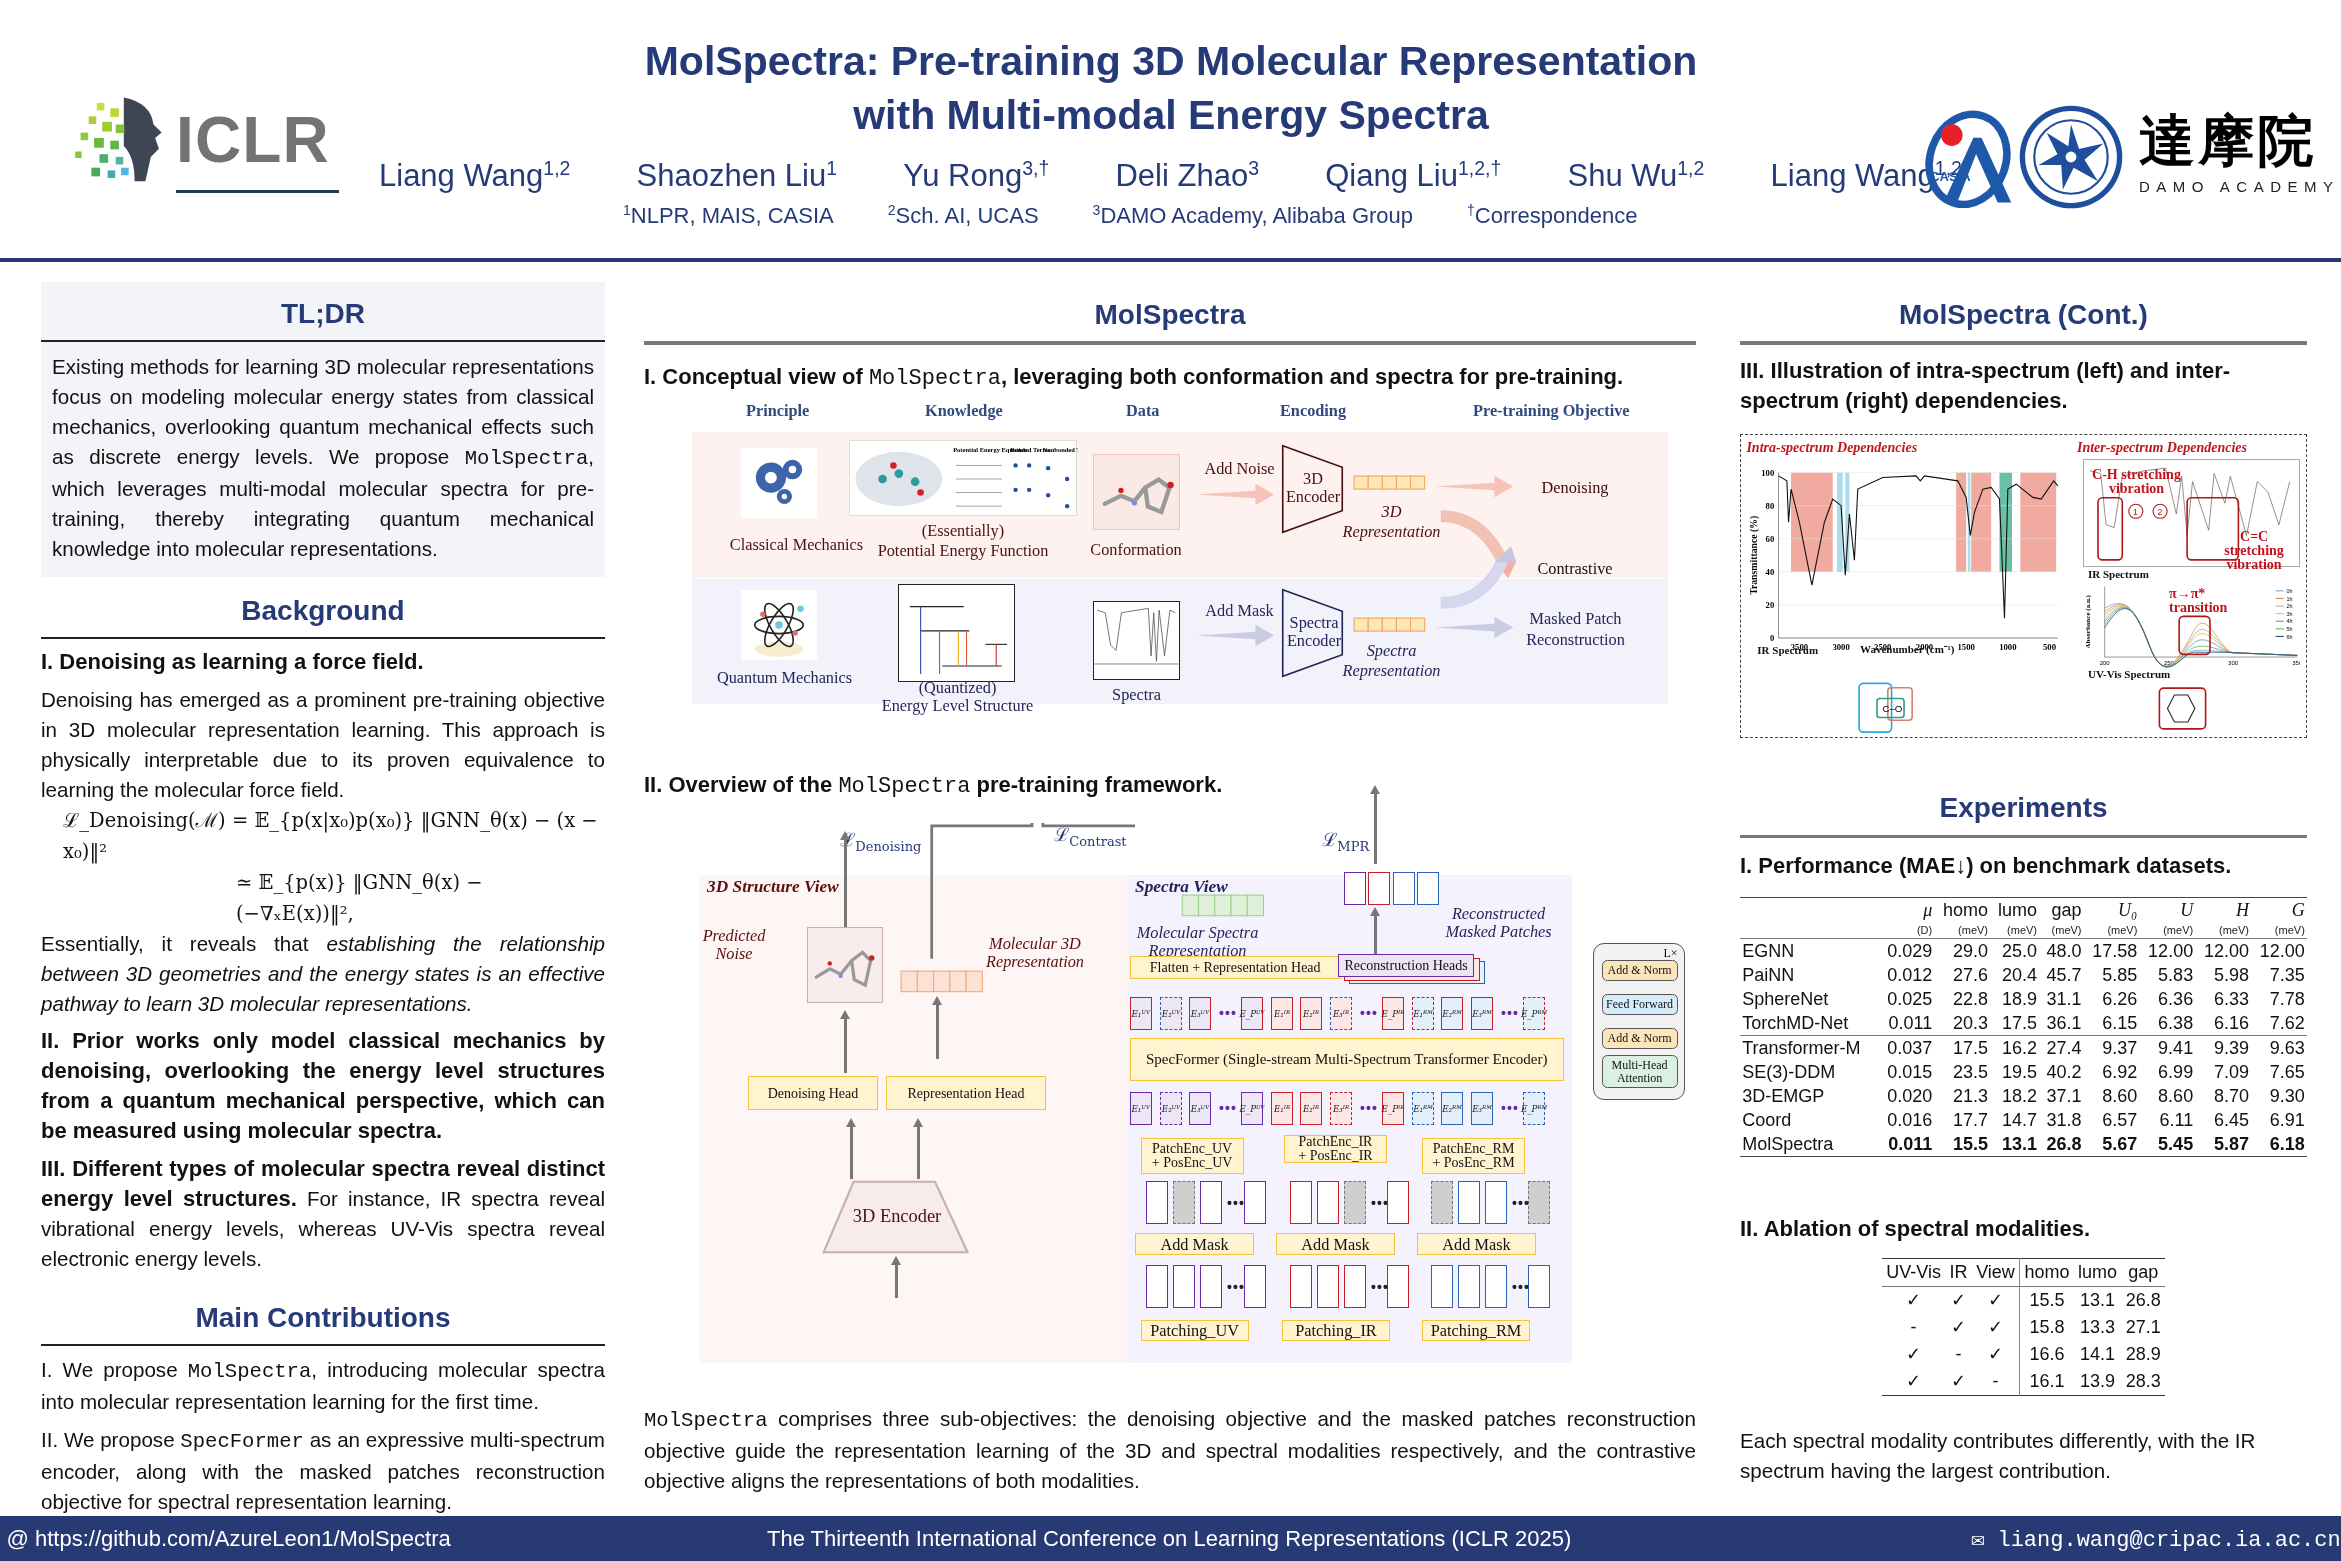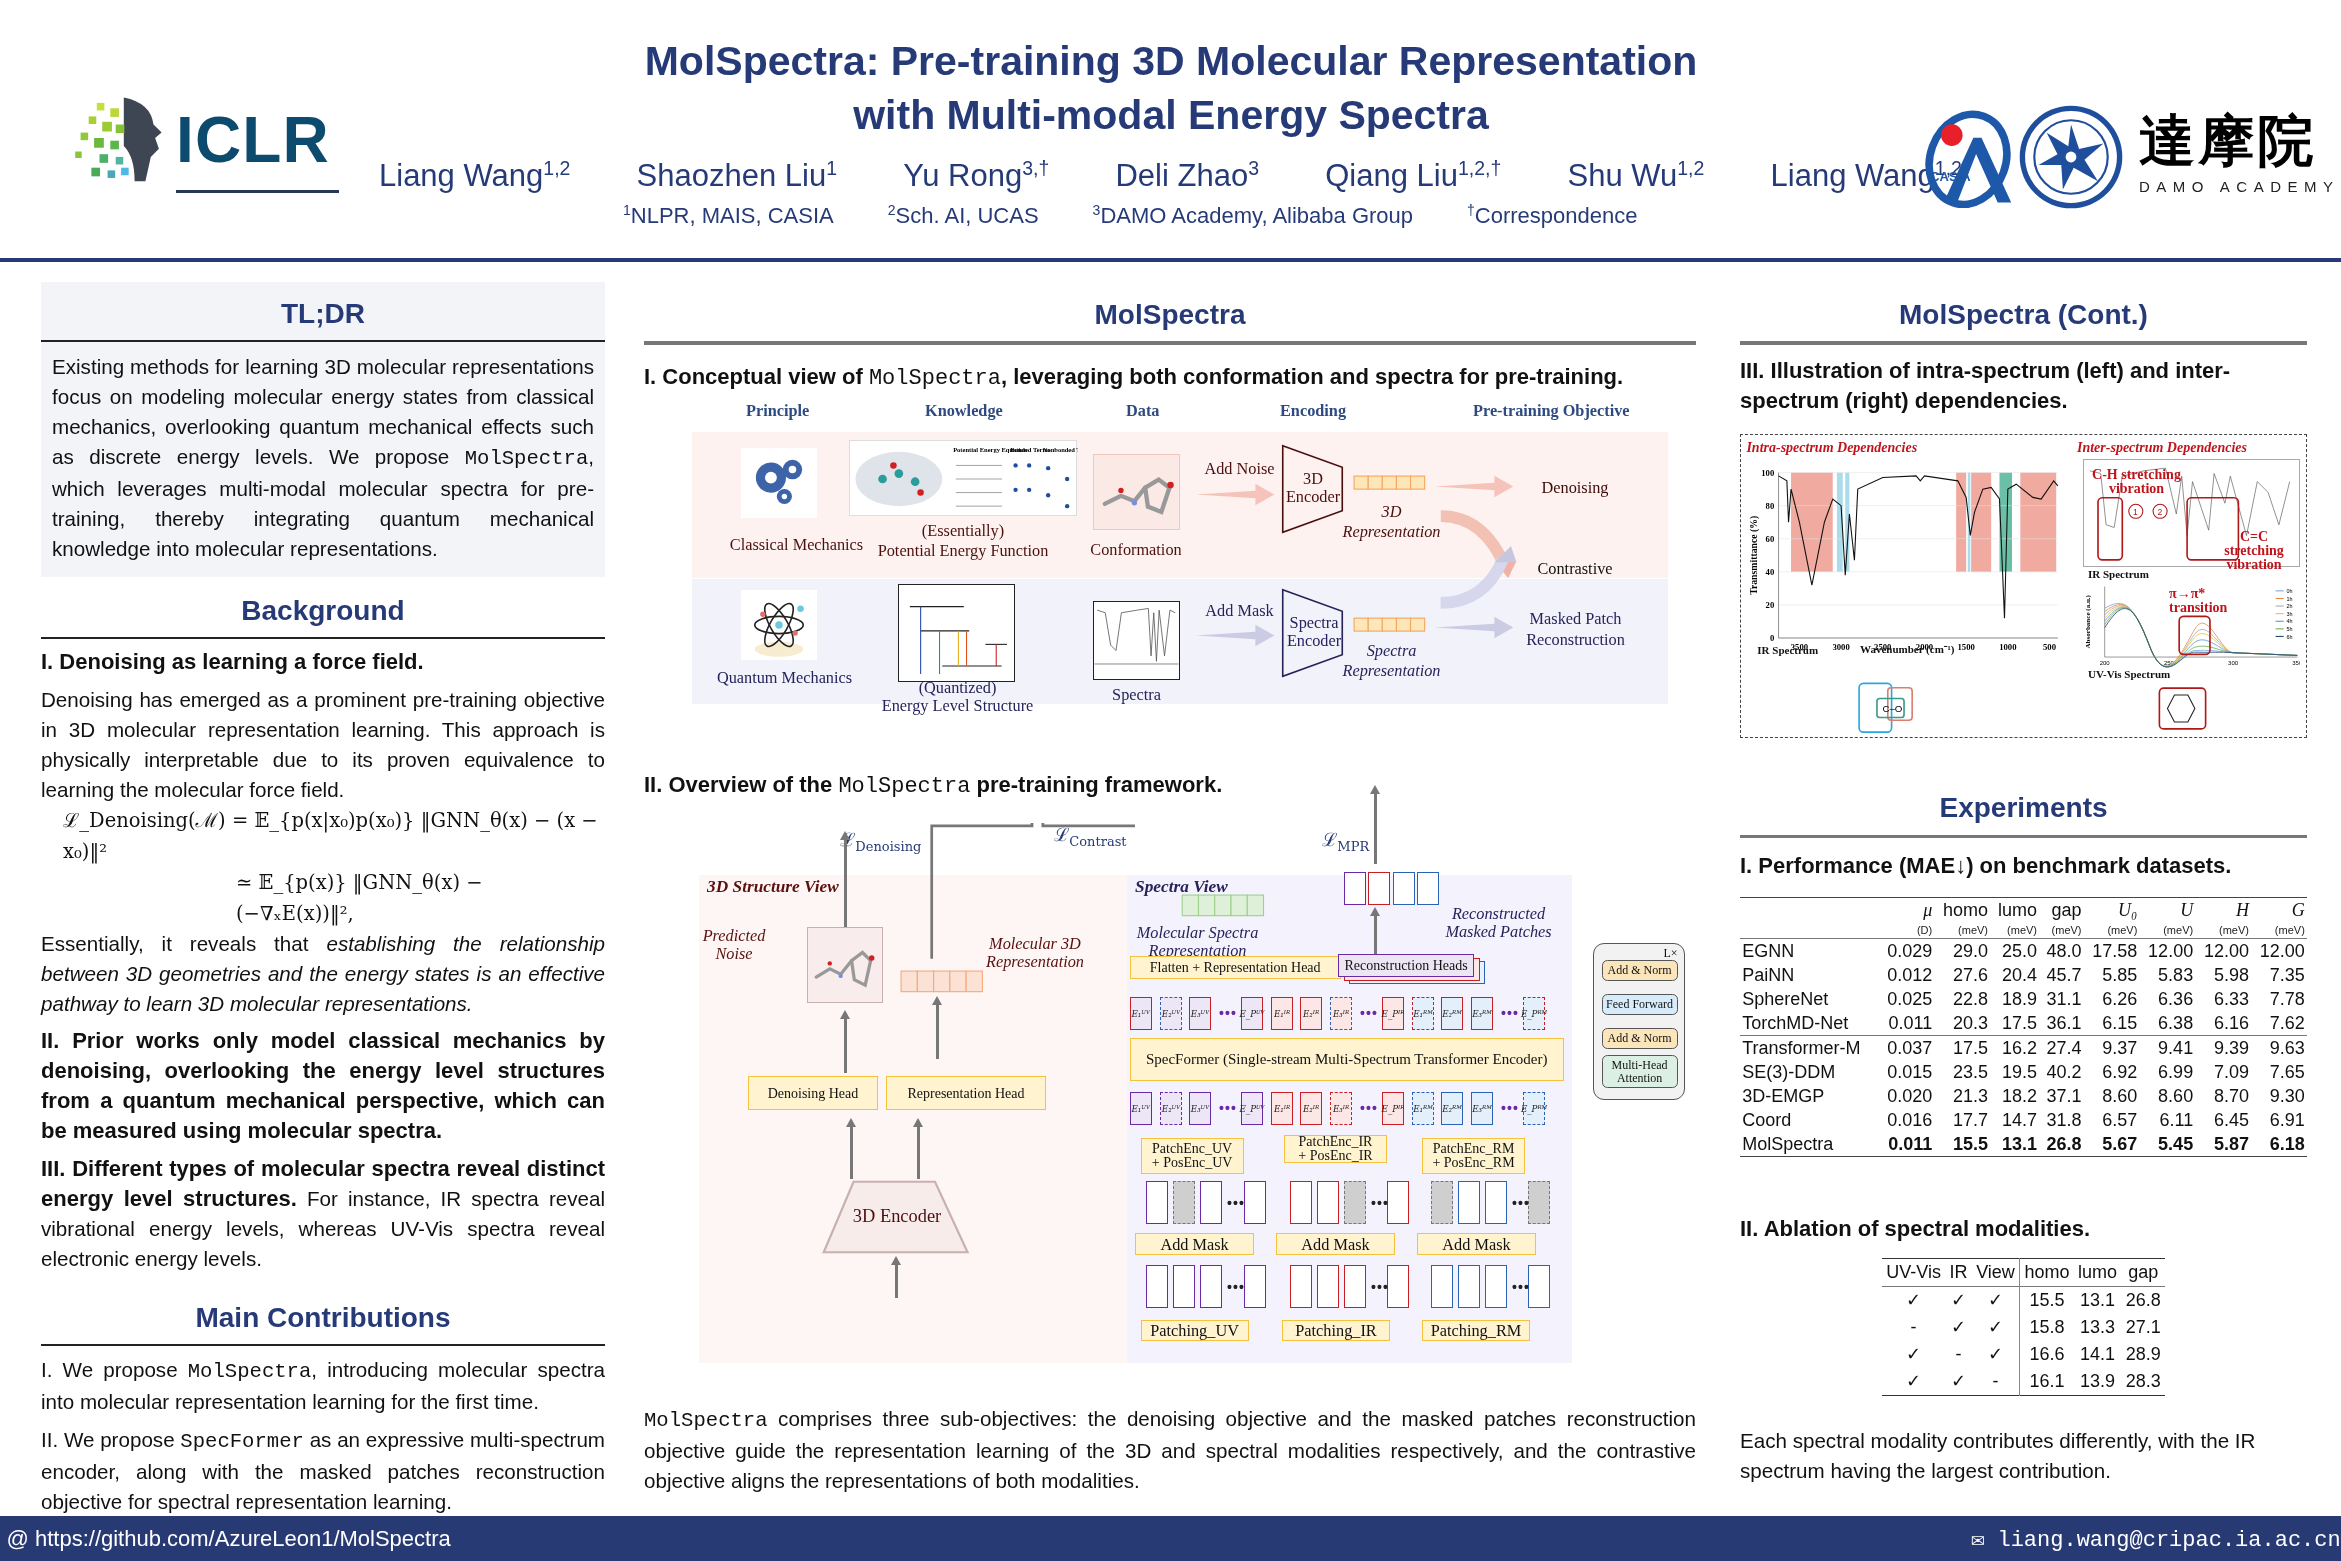--- a/index.html
+++ b/index.html
@@ -12,21 +12,21 @@
   #header { position: absolute; left: 0; top: 0; width: 2342px; height: 258px; }
   #title { position: absolute; left: 0; width: 2342px; top: 34px; text-align: center; color: #263a78; font-weight: bold; font-size: 41px; line-height: 54px; }
   #authors { position: absolute; left: 379px; width: 1583px; top: 157px; display: flex; justify-content: space-between; font-size: 31px; color: #263a78; }
   #authors sup { font-size: 19.5px; }
   #affils { position: absolute; left: 623px; top: 202px; font-size: 22px; color: #263a78; display: flex; gap: 54px; }
   #affils sup { font-size: 14px; }
   #header-rule { position: absolute; left: 0; top: 258px; width: 2342px; height: 4.3px; background: #263a78; }
 
   
   #iclr-logo { position: absolute; left: 62px; top: 103px; width: 282px; height: 76px; }
-  #iclr-text { position: absolute; left: 114px; top: 5.4px; font-size: 64px; font-weight: 900; color: #0c4a6e; letter-spacing: 1.1px; line-height: 65px; }
+  #iclr-text { position: absolute; left: 114px; top: 5.4px; font-size: 64px; font-weight: 900; color: #737373; letter-spacing: 1.1px; line-height: 65px; }
   #iclr-underline { position: absolute; left: 114px; top: 87px; width: 163px; height: 3.3px; background: #263a58; }
 
   
   #casia-logo { position: absolute; left: 1922px; top: 100px; width: 92px; height: 108px; }
   #cas-logo { position: absolute; left: 2017px; top: 103px; width: 108px; height: 108px; }
   #damo-logo { position: absolute; left: 2139px; top: 108px; width: 201px; height: 108px; }
   #damo-cn { font-size: 56px; font-weight: bold; color: #000; letter-spacing: 3.3px; line-height: 65px; font-family: "DejaVu Serif", serif; }
   #damo-en { font-size: 15px; letter-spacing: 6.5px; color: #222; margin-top: 5.4px; }
 
   
@@ -891,15 +891,16 @@
             <td>28.3</td>
           </tr>
         </tbody>
     </table>
   </div>
   <p class="body-text" style="position:absolute;top:1144px;left:0;width:567px;text-align:left">Each spectral modality contributes differently, with the IR spectrum having the largest contribution.</p>
 </div>
 
 <div id="footer">
   <div style="left:6.5px"><span>@</span> <span>https://github.com/AzureLeon1/MolSpectra</span></div>
+  <div style="left:767px">The Thirteenth International Conference on Learning Representations (ICLR 2025)</div>
   <div style="left:1971px" class="mono"><span>✉</span> <span>liang.wang@cripac.ia.ac.cn</span></div>
 </div>
 
 
 </body></html>

